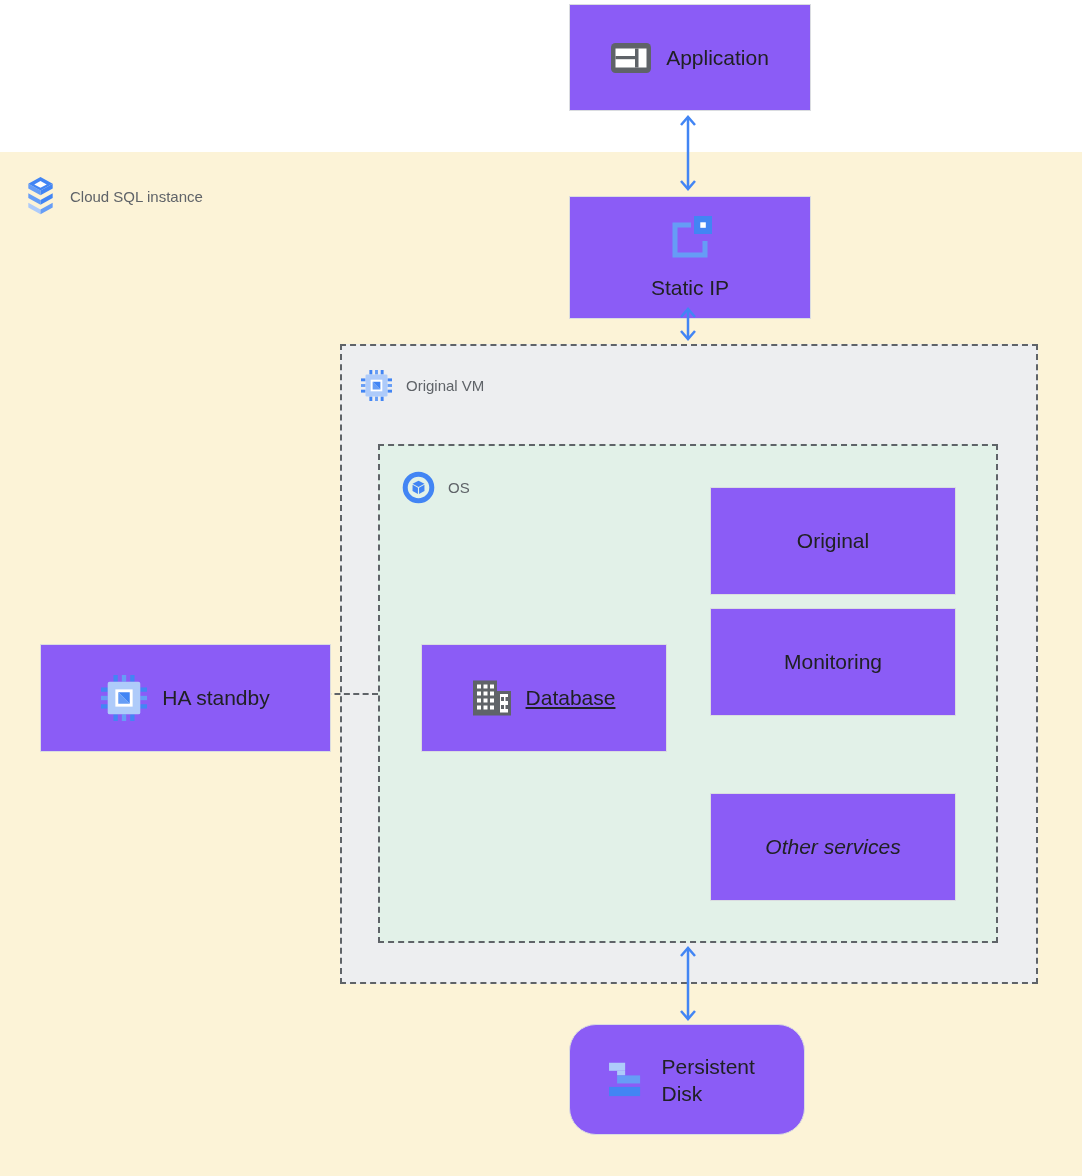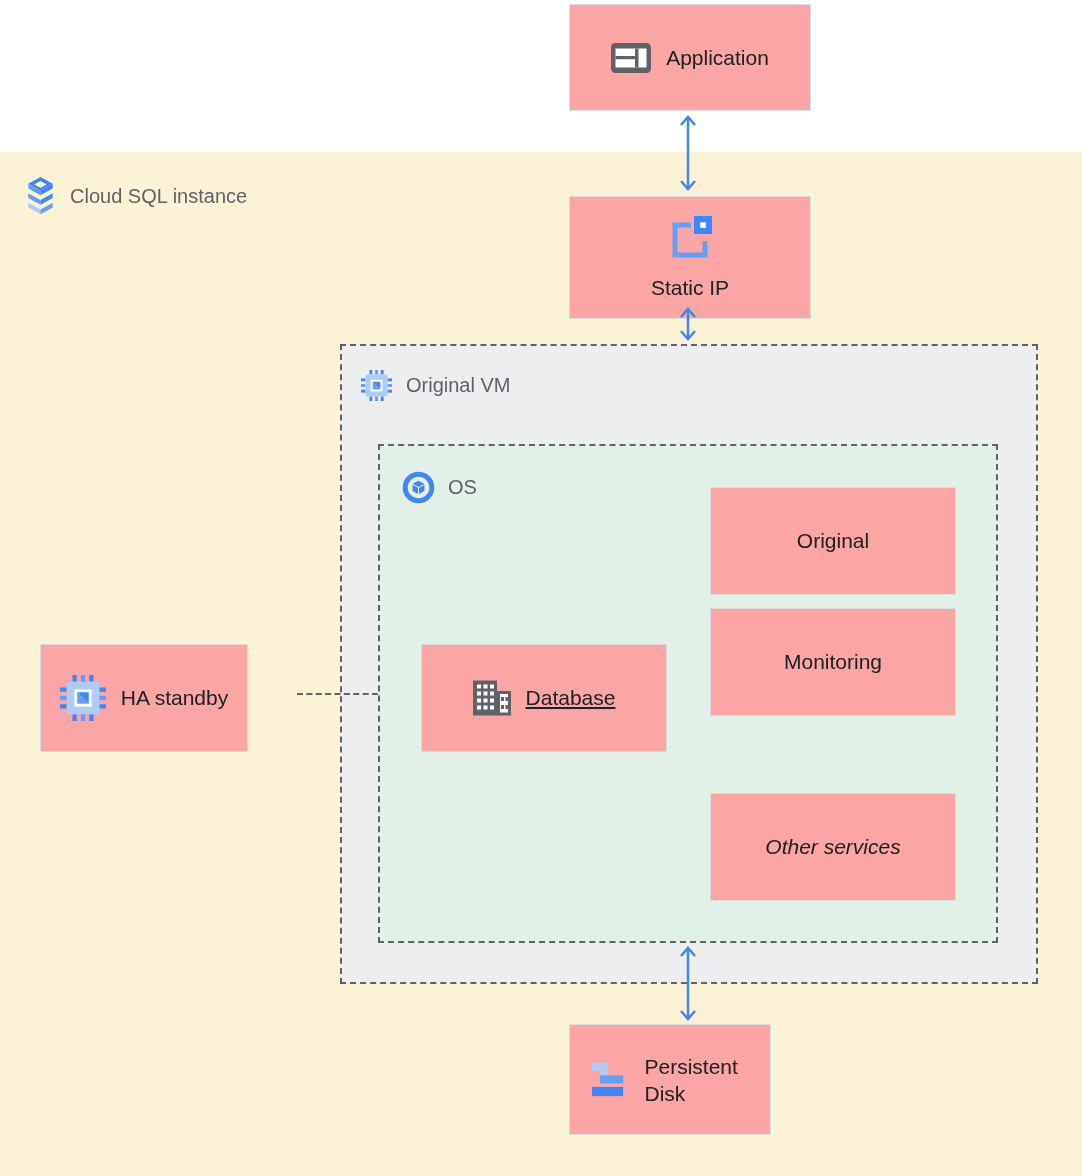--- a/index.html
+++ b/index.html
@@ -8,24 +8,24 @@
     font-family:"Liberation Sans", sans-serif;background:#fff;
   }
   .zone{position:absolute;}
   .zone-yellow{left:0;top:152px;width:1082px;height:1024px;background:var(--zone-cloud-sql-fill,#fcf3d7);z-index:0;}
   .zone-vm{left:340px;top:344px;width:698px;height:640px;background:var(--zone-vm-fill,#edeef0);
     border:2px dashed var(--dashed-border,#5f6368);box-sizing:border-box;z-index:1;}
   .zone-os{left:378px;top:444px;width:620px;height:499px;background:var(--zone-os-fill,#e2f1e8);
     border:2px dashed var(--dashed-border,#5f6368);box-sizing:border-box;z-index:2;}
   .zone-label{
     position:absolute;display:flex;align-items:center;gap:13px;z-index:3;
-    color:var(--zone-label,#5f6368);font-size:20px;white-space:nowrap;
+    color:var(--zone-label,#5f6368);font-size:15px;white-space:nowrap;
   }
   .node{
-    position:absolute;background:#fca5a5;border:1px solid var(--node-border,#dadce0);
+    position:absolute;background:#8b5cf6;border:1px solid var(--node-border,#dadce0);
     box-sizing:border-box;display:flex;align-items:center;justify-content:center;gap:15px;
     color:var(--node-label,#202124);font-size:21px;z-index:4;white-space:nowrap;
   }
   .node .wrap-label{white-space:normal;width:112px;line-height:27px;}
   .icon{display:inline-flex;align-items:center;justify-content:center;line-height:0;}
   .arrow{position:absolute;z-index:4;}
   .dashed-link{
     position:absolute;left:297px;top:693px;width:81px;height:0;
     border-top:2.5px dashed var(--dashed-border,#5f6368);z-index:3;
   }
@@ -123,21 +123,21 @@
     </span>
     <span>Static IP</span>
   </div>
 
   <svg class="arrow" style="left:679px;top:306px;" width="18" height="36" viewBox="0 0 18 36">
     <line x1="9" y1="3" x2="9" y2="33" stroke="var(--arrow,#4285f4)" stroke-width="2.5"></line>
     <polyline points="2,11 9,3 16,11" fill="none" stroke="var(--arrow,#4285f4)" stroke-width="2.5"></polyline>
     <polyline points="2,25 9,33 16,25" fill="none" stroke="var(--arrow,#4285f4)" stroke-width="2.5"></polyline>
   </svg>
 
-  <div class="node" style="left:40px;top:644px;width:208px;height:108px;text-align:center;">
+  <div class="node" style="left:40px;top:644px;width:291px;height:108px;text-align:center;">
     <span class="icon">
       <svg width="46" height="46" viewBox="0 0 48 48">
         <rect x="13" y="0" width="4.5" height="7" fill="var(--icon-blue,#4285f4)"></rect>
         <rect x="21.75" y="0" width="4.5" height="7" fill="var(--icon-blue-mid,#669df6)"></rect>
         <rect x="30.5" y="0" width="4.5" height="7" fill="var(--icon-blue,#4285f4)"></rect>
         <rect x="13" y="41" width="4.5" height="7" fill="var(--icon-blue,#4285f4)"></rect>
         <rect x="21.75" y="41" width="4.5" height="7" fill="var(--icon-blue-mid,#669df6)"></rect>
         <rect x="30.5" y="41" width="4.5" height="7" fill="var(--icon-blue,#4285f4)"></rect>
         <rect x="0" y="13" width="7" height="4.5" fill="var(--icon-blue,#4285f4)"></rect>
         <rect x="0" y="21.75" width="7" height="4.5" fill="var(--icon-blue-mid,#669df6)"></rect>
@@ -191,21 +191,21 @@
   <div class="node" style="left:710px;top:793px;width:246px;height:108px;font-style:italic;">
     <span>Other services</span>
   </div>
 
   <svg class="arrow" style="left:679px;top:945px;" width="18" height="77" viewBox="0 0 18 77">
     <line x1="9" y1="3" x2="9" y2="74" stroke="var(--arrow,#4285f4)" stroke-width="2.5"></line>
     <polyline points="2,11 9,3 16,11" fill="none" stroke="var(--arrow,#4285f4)" stroke-width="2.5"></polyline>
     <polyline points="2,66 9,74 16,66" fill="none" stroke="var(--arrow,#4285f4)" stroke-width="2.5"></polyline>
   </svg>
 
-  <div class="node" style="left:569px;top:1024px;width:202px;height:111px;">
+  <div class="node" style="left:569px;top:1024px;width:236px;height:111px;border-radius:27px;">
     <span class="icon">
       <svg width="46" height="46" viewBox="0 0 40 40">
         <path d="M7 5 H21 V12 H7 Z" fill="var(--icon-blue-light,#aecbfa)"></path>
         <path d="M14 12 H21 V16 H14 Z" fill="var(--icon-blue-light,#aecbfa)"></path>
         <path d="M14 16 H34 V23 H14 Z" fill="var(--icon-blue-mid,#669df6)"></path>
         <path d="M7 26 H34 V34 H7 Z" fill="var(--icon-blue,#4285f4)"></path>
       </svg>
     </span>
     <span class="wrap-label">Persistent Disk</span>
   </div>

